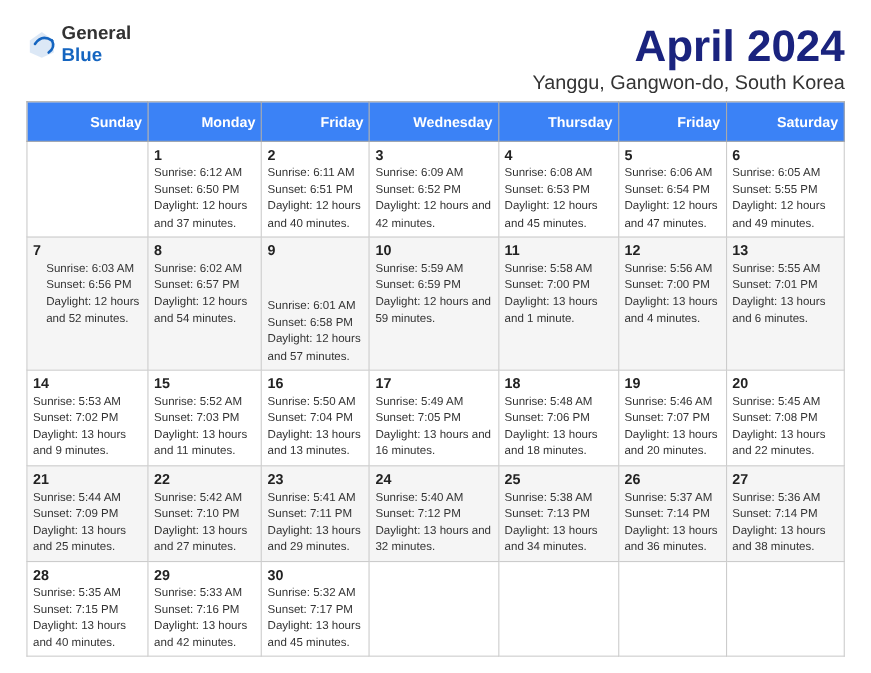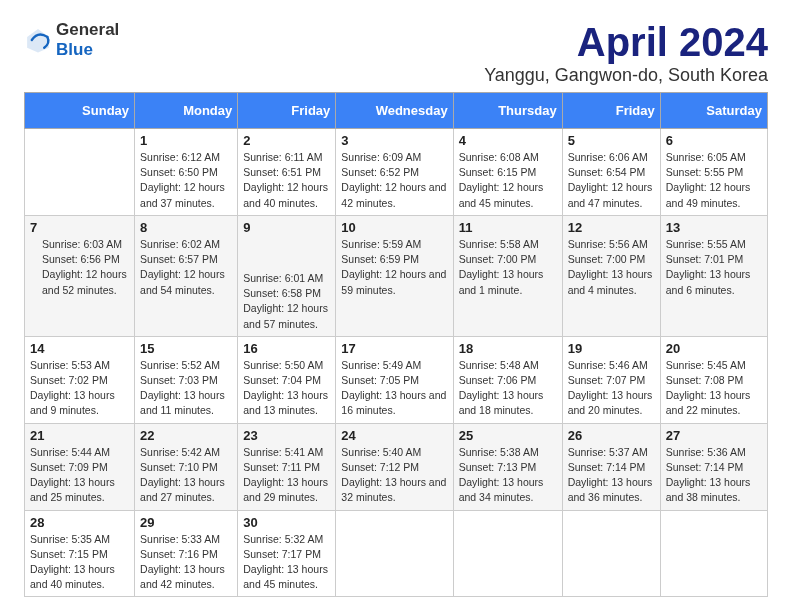--- a/index.html
+++ b/index.html
@@ -137,21 +137,21 @@
         </td>
         <td>
           <span class="day-number">3</span>
           <div class="day-info" style="white-space: pre-line;">Sunrise: 6:09 AM
 Sunset: 6:52 PM
 Daylight: 12 hours and 42 minutes.</div>
         </td>
         <td>
           <span class="day-number">4</span>
           <div class="day-info" style="white-space: pre-line;">Sunrise: 6:08 AM
-Sunset: 6:15 PM
+Sunset: 6:53 PM
 Daylight: 12 hours and 45 minutes.</div>
         </td>
         <td>
           <span class="day-number">5</span>
           <div class="day-info" style="white-space: pre-line;">Sunrise: 6:06 AM
 Sunset: 6:54 PM
 Daylight: 12 hours and 47 minutes.</div>
         </td>
         <td>
           <span class="day-number">6</span>

